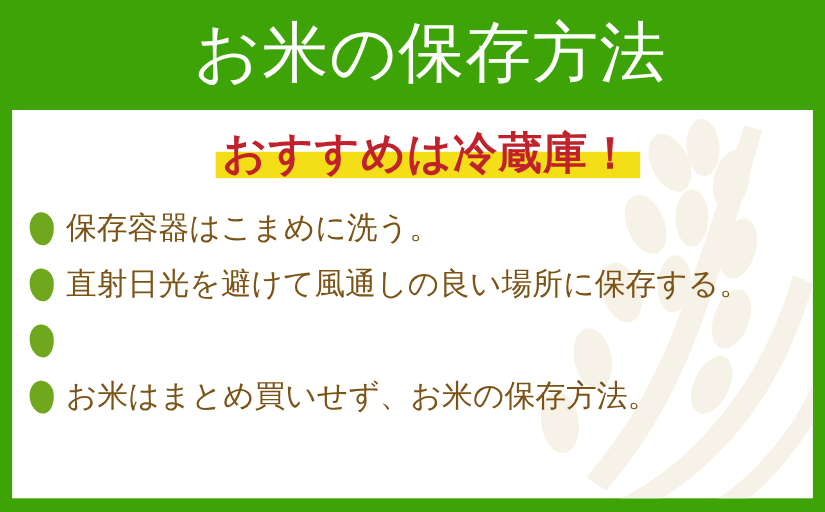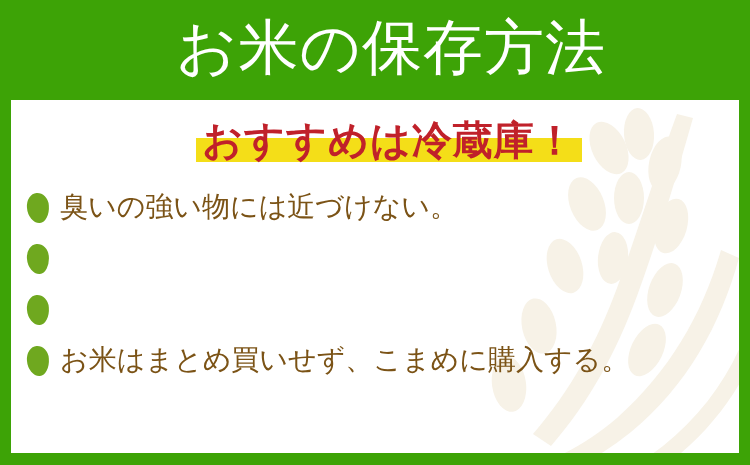--- a/index.html
+++ b/index.html
@@ -181,28 +181,29 @@
     <div class="subtitle-wrap">
       <div class="subtitle-inner">
         <span class="subtitle-highlight"></span>
         <span class="subtitle-text">おすすめは冷蔵庫！</span>
       </div>
     </div>
 
     <ul class="bullet-list">
       <li class="bullet-item">
         <span class="bullet-marker"></span>
-        <span class="bullet-text">臭いの強い物には近づけない。</span>
-      </li>
-      <li class="bullet-item">
-        <span class="bullet-marker"></span>
-      </li>
-      <li class="bullet-item">
-        <span class="bullet-marker"></span>
-      </li>
-      <li class="bullet-item">
-        <span class="bullet-marker"></span>
-        <span class="bullet-text">お米はまとめ買いせず、こまめに購入する。</span>
+        <span class="bullet-text">保存容器はこまめに洗う。</span>
+      </li>
+      <li class="bullet-item">
+        <span class="bullet-marker"></span>
+        <span class="bullet-text">直射日光を避けて風通しの良い場所に保存する。</span>
+      </li>
+      <li class="bullet-item">
+        <span class="bullet-marker"></span>
+      </li>
+      <li class="bullet-item">
+        <span class="bullet-marker"></span>
+        <span class="bullet-text">お米はまとめ買いせず、お米の保存方法。</span>
       </li>
     </ul>
 
   </div>
 </div>
 
 </body></html>

